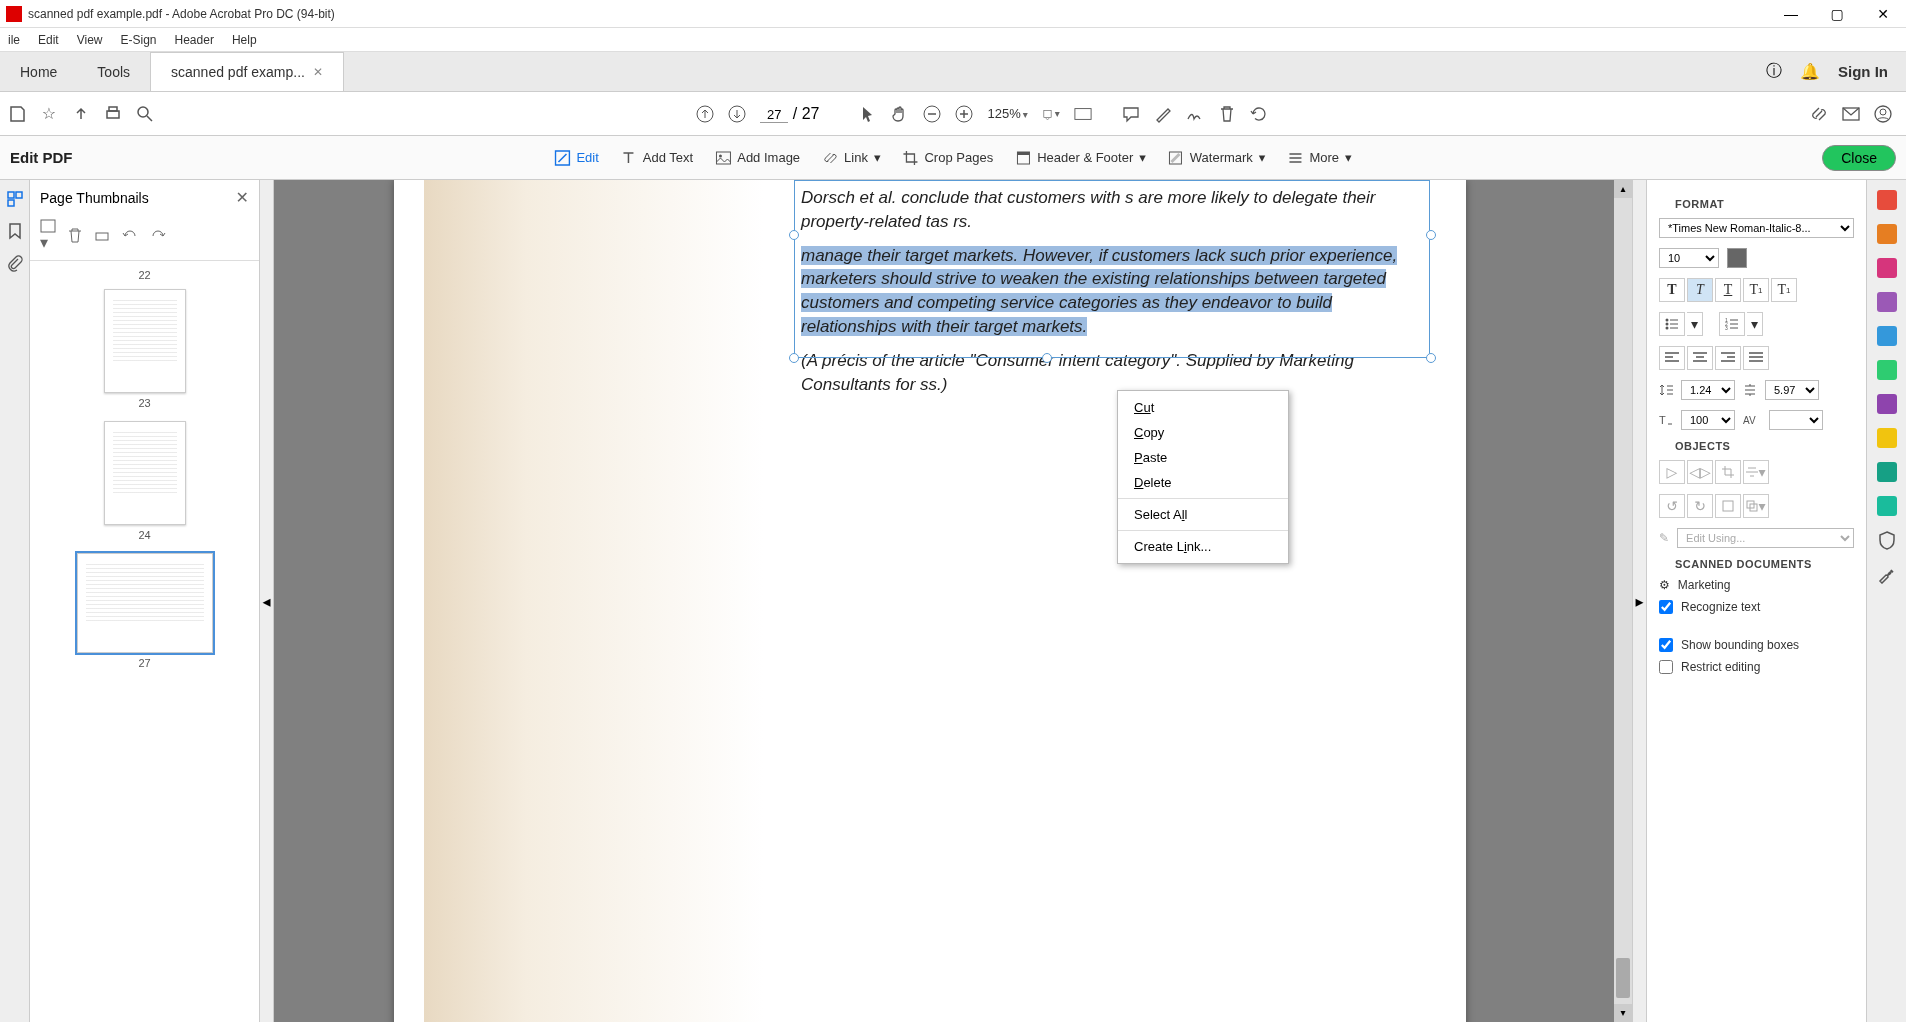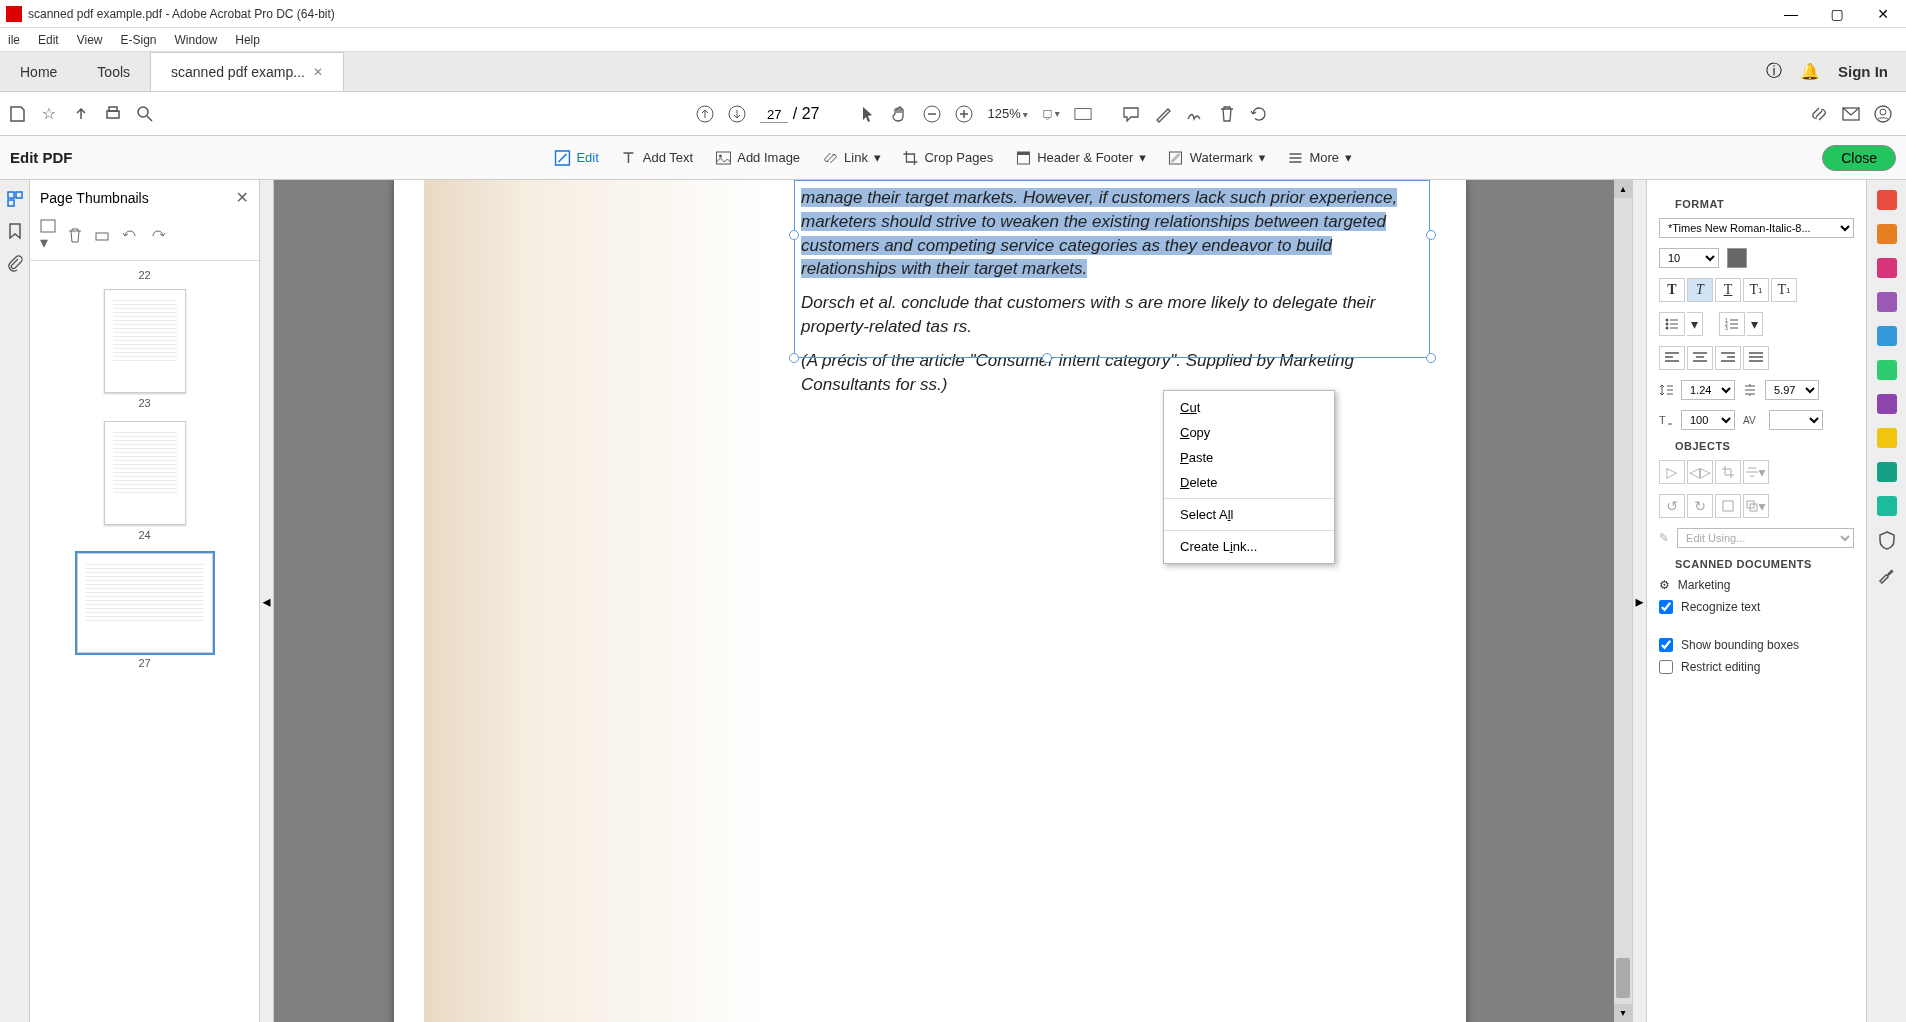--- a/index.html
+++ b/index.html
@@ -69,21 +69,21 @@
 .docarea { flex: 1; background: #808080; position: relative; overflow: hidden; }
 .page { position: absolute; left: 120px; top: 0; width: 1072px; height: 900px; background: #fff; box-shadow: 0 0 8px rgba(0,0,0,.4); }
 .page .binding { position: absolute; left: 30px; top: 0; bottom: 0; width: 340px; background: linear-gradient(90deg, #e8d9c2 0%, #f5ede0 30%, #fff 100%); }
 .textblock { position: absolute; left: 407px; top: 6px; width: 628px; font-family: "Times New Roman", serif; font-style: italic; font-size: 17px; line-height: 1.4; color: #222; }
 .textblock .sel { background: #9dbce0; }
 .textblock .para { margin-bottom: 10px; }
 .selbox { position: absolute; border: 1px solid #5a9bd5; }
 .selhandle { position: absolute; width: 10px; height: 10px; border: 1px solid #5a9bd5; background: #fff; border-radius: 50%; }
 
 
-.ctxmenu { position: absolute; left: 889px; top: 210px; width: 172px; background: #fff; border: 1px solid #bbb; box-shadow: 2px 2px 6px rgba(0,0,0,.3); padding: 4px 0; font-size: 13px; }
+.ctxmenu { position: absolute; left: 843px; top: 210px; width: 172px; background: #fff; border: 1px solid #bbb; box-shadow: 2px 2px 6px rgba(0,0,0,.3); padding: 4px 0; font-size: 13px; }
 .ctxmenu .item { padding: 5px 16px; }
 .ctxmenu .divider { height: 1px; background: #ddd; margin: 3px 0; }
 
 
 .vscroll { position: absolute; right: 0; top: 0; bottom: 0; width: 18px; background: #ddd; }
 .vscroll .thumb-handle { position: absolute; left: 2px; right: 2px; background: #aaa; border-radius: 2px; }
 .vscroll .arrow { position: absolute; left: 0; right: 0; height: 18px; background: #ccc; text-align: center; font-size: 10px; line-height: 18px; }
 
 
 .expand { width: 14px; background: #eee; border-left: 1px solid #ccc; display: flex; align-items: center; justify-content: center; }
@@ -109,33 +109,33 @@
 
 
 svg { display: block; }
 </style>
 </head>
 <body>
 
 <div class="titlebar">
   <div class="icon-pdf"></div>
   <div class="title">
-    <span>scanned pdf example.pdf</span> - <span>Adobe Acrobat Pro DC (64-bit)</span>
+    <span>scanned pdf example.pdf</span> - <span>Adobe Acrobat Pro DC (94-bit)</span>
   </div>
   <div class="winctrl">—</div>
   <div class="winctrl">▢</div>
   <div class="winctrl">✕</div>
 </div>
 
 <div class="menubar">
   <span>ile</span>
   <span>Edit</span>
   <span>View</span>
   <span>E-Sign</span>
-  <span>Window</span>
+  <span>Header</span>
   <span>Help</span>
 </div>
 
 <div class="tabsrow">
   <div class="tab">Home</div>
   <div class="tab">Tools</div>
   <div class="tab active">
     <span>scanned pdf examp...</span>
     <span class="close">✕</span>
   </div>
@@ -414,22 +414,22 @@
         </div>
     </div>
   </div>
 
   <div class="collapse">◂</div>
 
   <div class="docarea">
     <div class="page">
       <div class="binding"></div>
       <div class="textblock">
+        <div class="para">Dorsch et al. conclude that customers with                                           s are more likely to delegate their property-related tas                                          rs.</div>
         <div class="para"><span class="sel">manage their target markets. However, if customers lack such prior experience, marketers should strive to weaken the existing relationships between targeted customers and competing service categories as they endeavor to build relationships with their target markets.</span></div>
-        <div class="para">Dorsch et al. conclude that customers with                                           s are more likely to delegate their property-related tas                                          rs.</div>
         <div class="para">(A précis of the article "Consumer intent                                   category". Supplied by Marketing Consultants for                                          ss.)</div>
       </div>
 
       <div class="selbox" style="left:400px;top:0;width:636px;height:178px"></div>
       <div class="selhandle" style="left:395px;top:50px"></div>
       <div class="selhandle" style="left:1032px;top:50px"></div>
       <div class="selhandle" style="left:395px;top:173px"></div>
       <div class="selhandle" style="left:648px;top:173px"></div>
       <div class="selhandle" style="left:1032px;top:173px"></div>
     </div>

